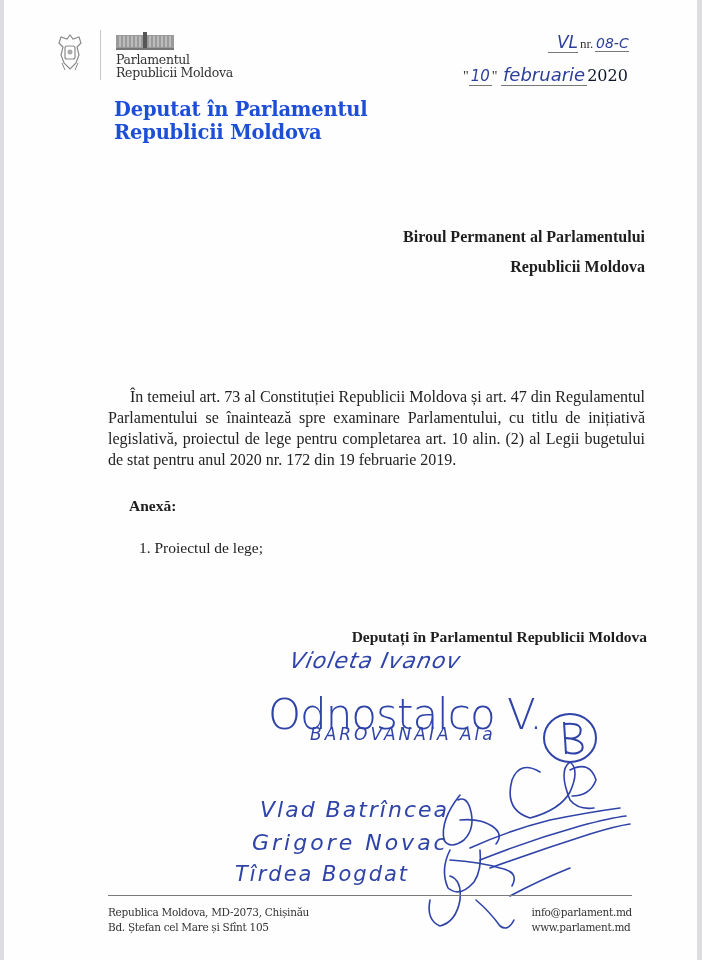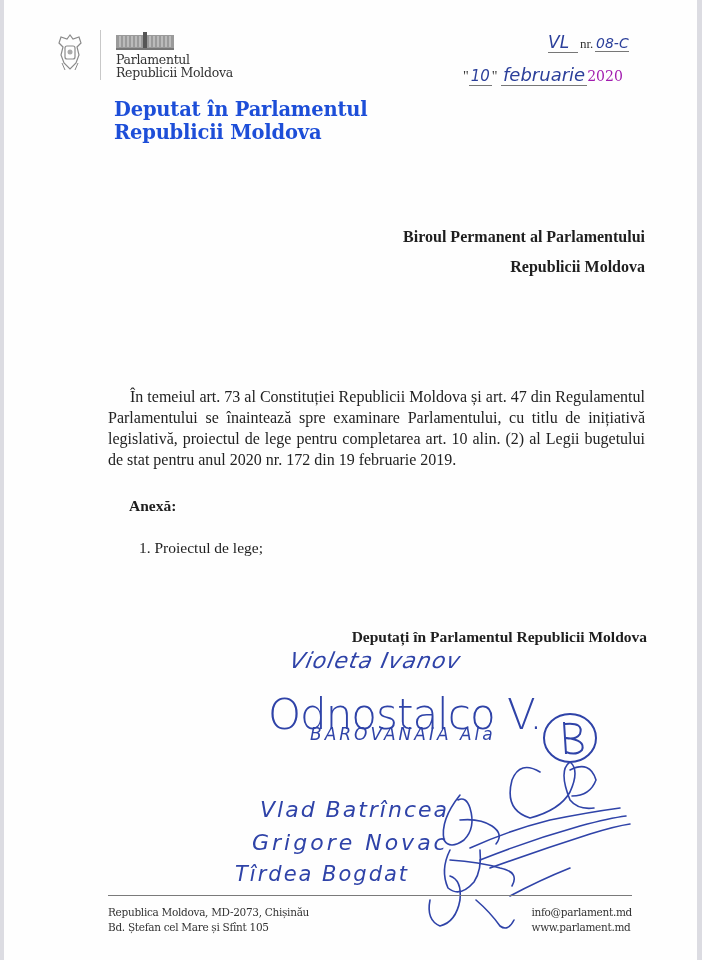--- a/index.html
+++ b/index.html
@@ -16,28 +16,28 @@
 
     .emblem { position: absolute; left: 55px; top: 33px; width: 30px; height: 40px; }
     .logo-divider { position: absolute; left: 100px; top: 30px; width: 1px; height: 50px; background: #c8c8c8; }
     .building { position: absolute; left: 116px; top: 32px; width: 58px; height: 18px; }
     .org-name { position: absolute; left: 116px; top: 53px; font-size: 12.5px; line-height: 13px; color: #333; font-family: "DejaVu Serif", serif; letter-spacing: -0.3px; }
 
     .header-title { position: absolute; left: 114px; top: 98px; font-size: 19.5px; font-weight: bold; line-height: 23px; font-family: "DejaVu Serif", serif; color: #1d4ed8; letter-spacing: -0.2px; }
 
     .ref-line { position: absolute; left: 548px; top: 32px; font-size: 14px; color: #333; }
     .hw { font-family: "DejaVu Sans", sans-serif; font-style: italic; color: #2b3f9a; }
-    .ref-num1 { display: inline-block; width: 30px; border-bottom: 1px solid #777; text-align: left; font-size: 17px; }
+    .ref-num1 { display: inline-block; width: 30px; border-bottom: 1px solid #777; text-align: right; font-size: 17px; }
     .ref-nr { font-family: "Liberation Serif", serif; font-size: 13px; margin: 0 2px; }
     .ref-num2 { display: inline-block; width: 34px; font-size: 14px; border-bottom: 1px solid #777; text-align: center; }
     .date-line { position: absolute; left: 463px; top: 64px; font-size: 14px; }
     .date-quote { font-family: "Liberation Serif", serif; color: #333; }
     .date-day { font-size: 15px; border-bottom: 1px solid #777; padding: 0 2px; }
     .date-month { font-size: 18px; border-bottom: 1px solid #777; padding: 0 2px; }
-    .date-year { font-family: "DejaVu Serif", serif; color: #a21caf; font-size: 14px; }
+    .date-year { font-family: "DejaVu Serif", serif; color: #0f172a; font-size: 16px; }
 
     .addressee1 { position: absolute; right: 57px; top: 228px; font-size: 16px; font-weight: bold; }
     .addressee2 { position: absolute; right: 57px; top: 258px; font-size: 16px; font-weight: bold; }
 
     .body-text { position: absolute; left: 108px; top: 370px; width: 537px; font-size: 16px; line-height: 21px; text-align: justify; text-indent: 22px; color: #222; }
 
     .annex-title { position: absolute; left: 129px; top: 497px; font-size: 15.5px; font-weight: bold; }
     .annex-list { position: absolute; left: 127px; top: 525px; font-size: 15.5px; line-height: 22px; margin: 12px; padding: 0; list-style: none; }
 
     .sign-heading { position: absolute; right: 55px; top: 628px; font-size: 15.5px; font-weight: bold; }

